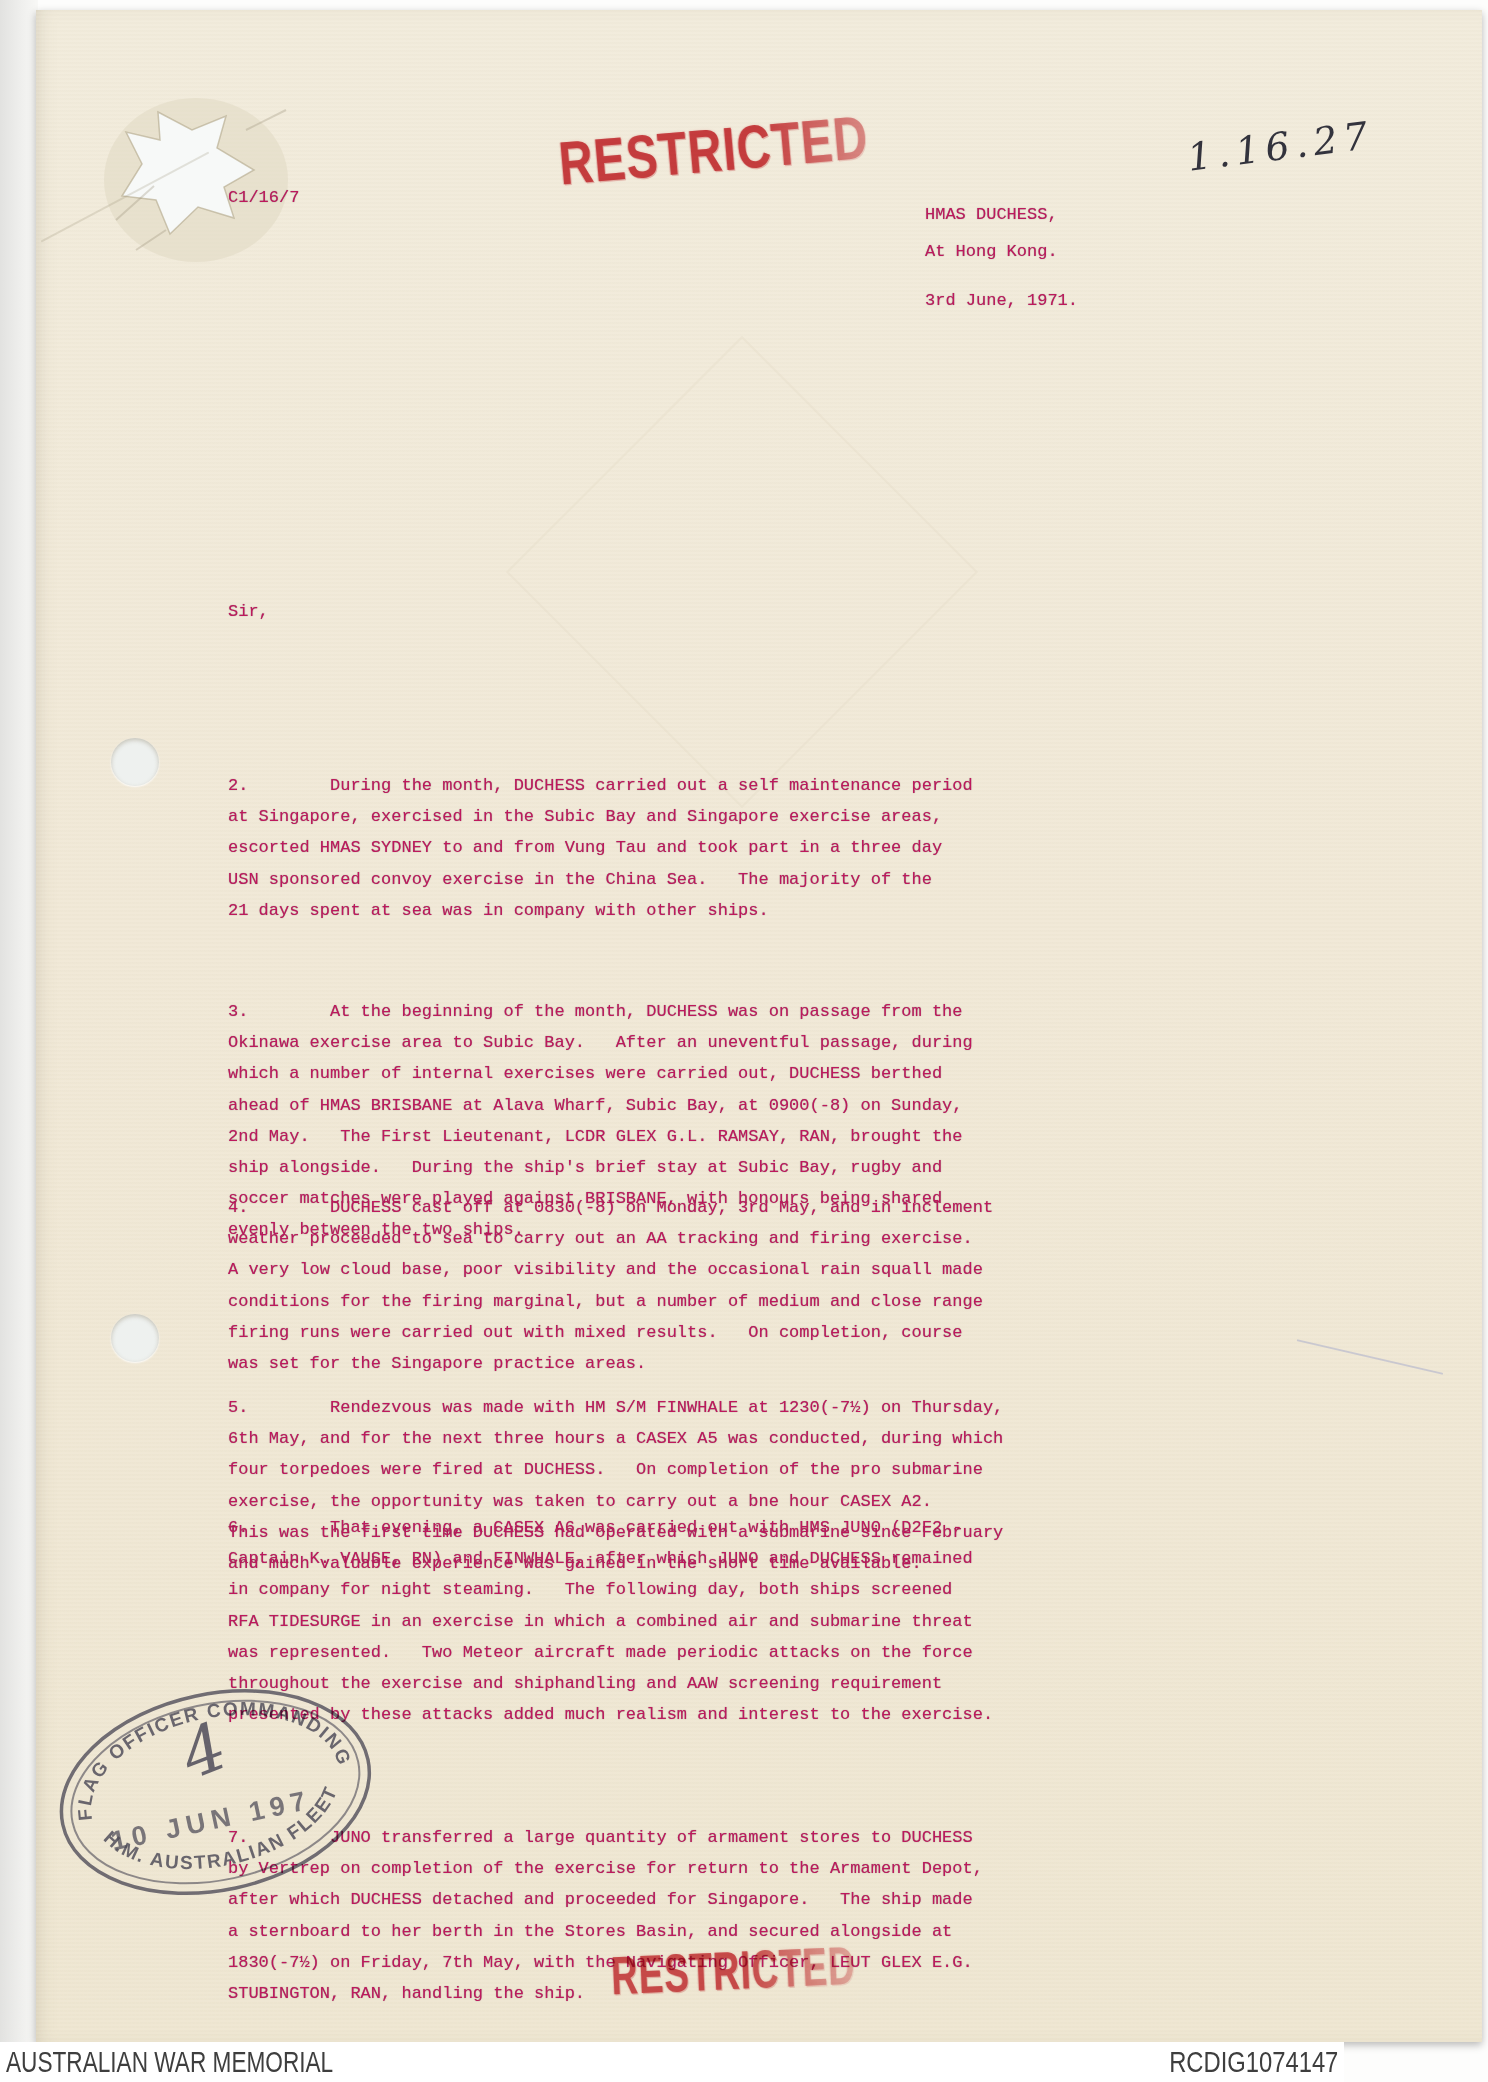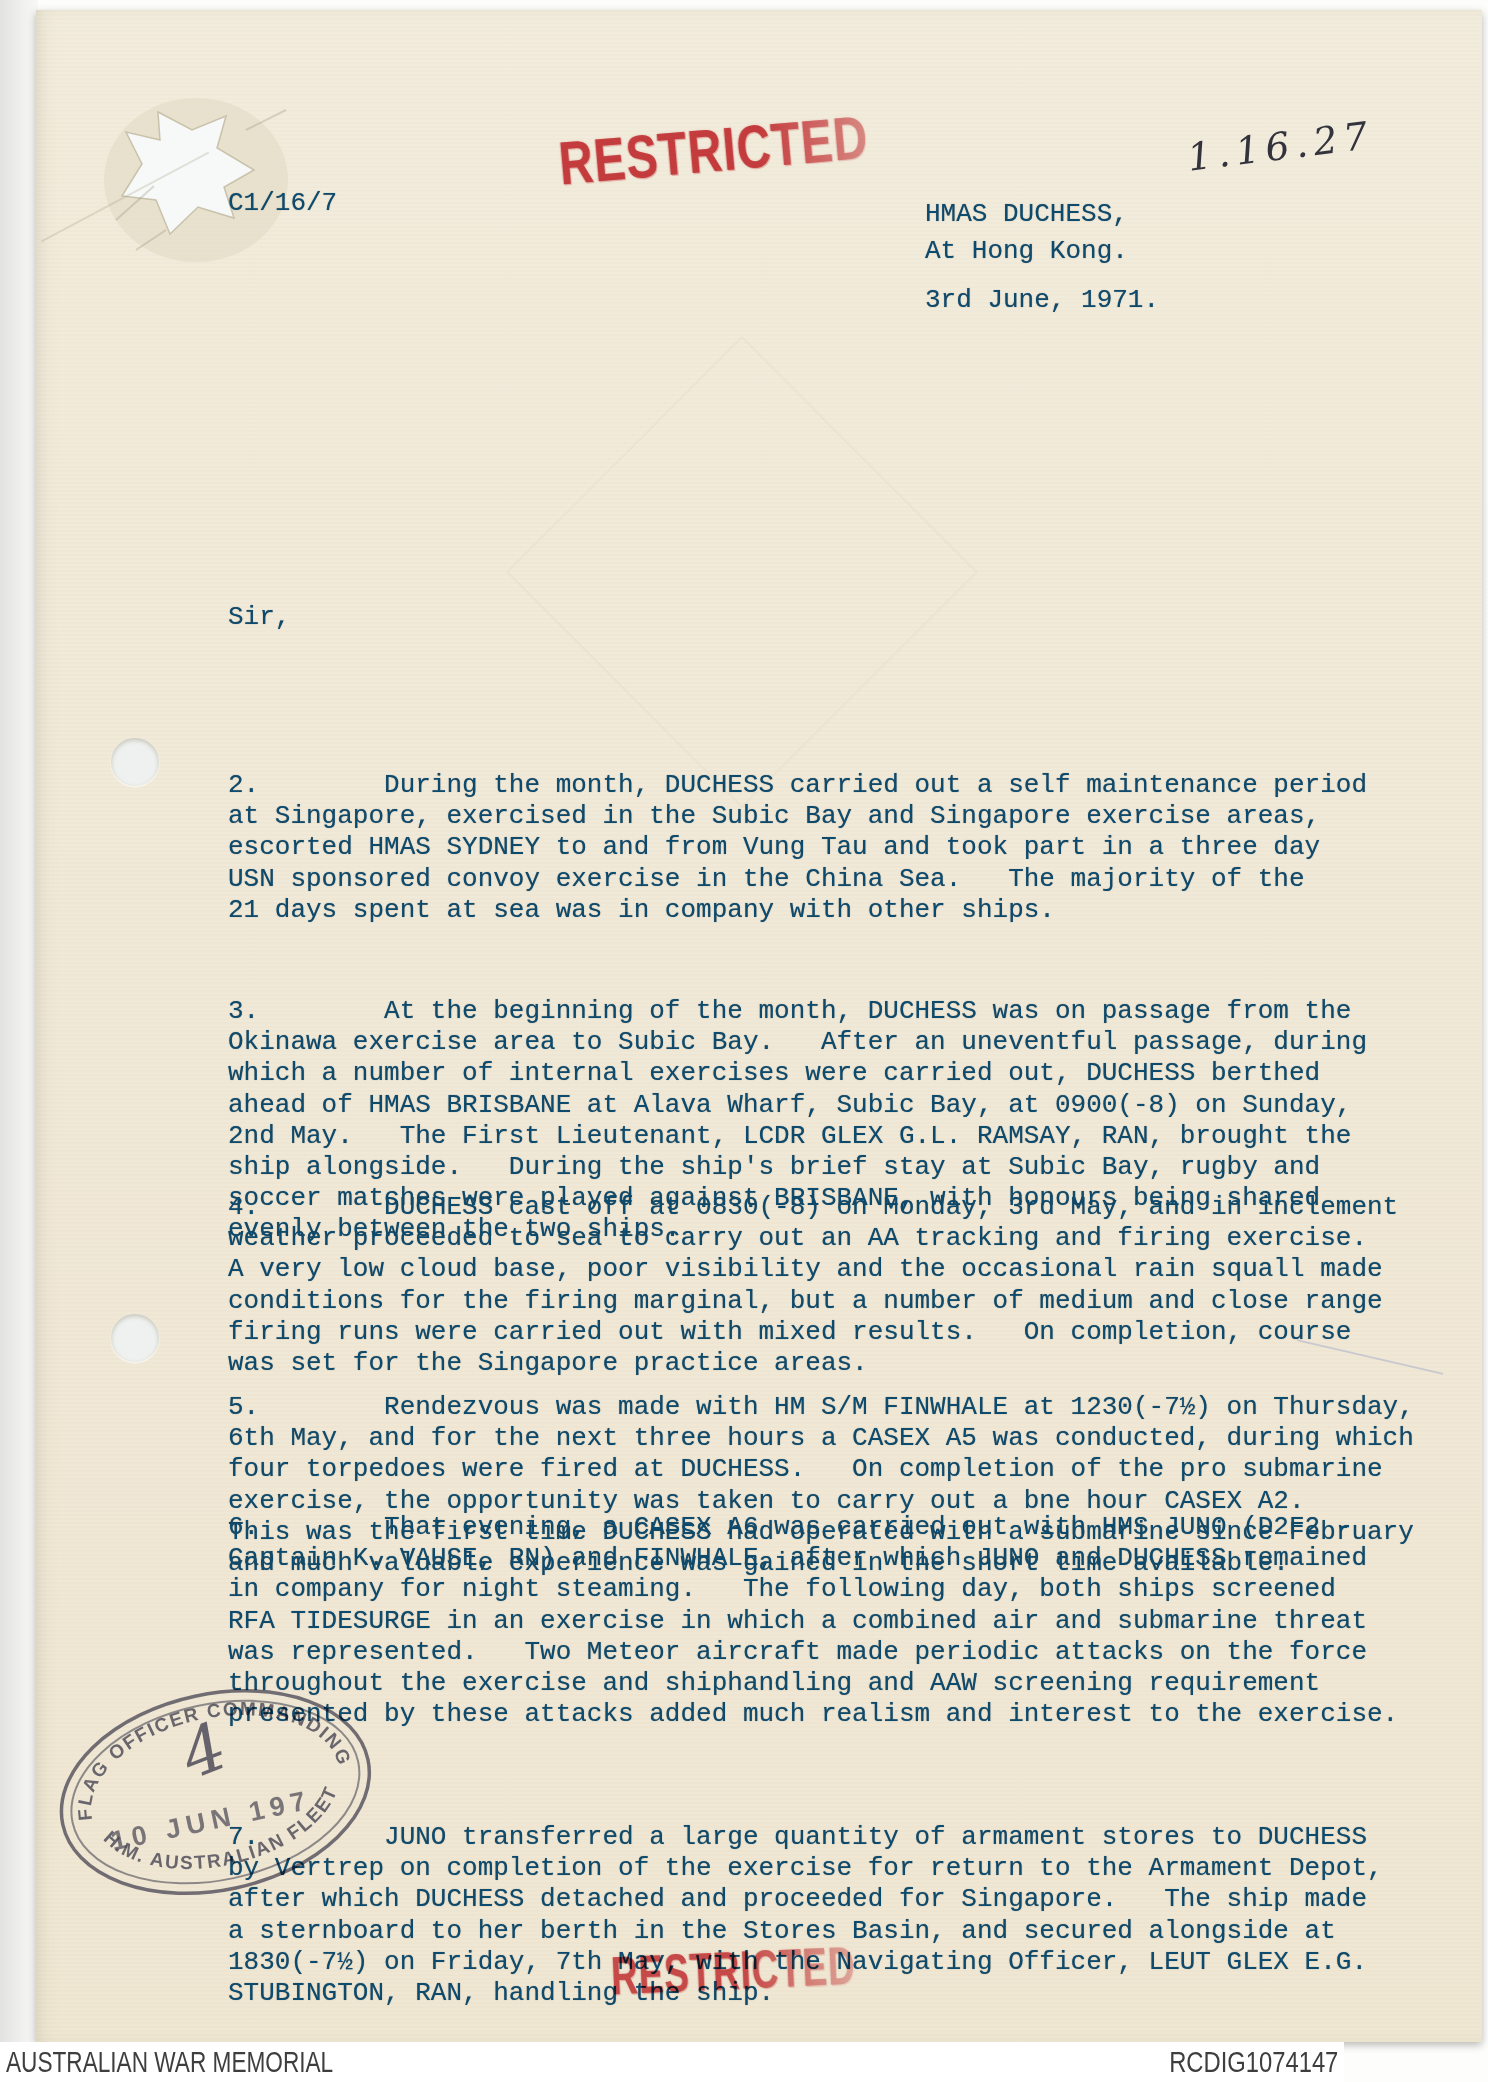--- a/index.html
+++ b/index.html
@@ -6,21 +6,21 @@
   .page{position:relative;width:1488px;height:2082px;background:#fdfdfc;overflow:hidden;
         font-family:"Liberation Sans",sans-serif;}
   .edge-left{position:absolute;left:0;top:0;width:38px;height:2082px;
         background:linear-gradient(90deg,#e2e2e0 0%,#efefed 55%,#f8f8f6 100%);}
   .paper{position:absolute;left:36px;top:10px;width:1446px;height:2032px;
         background:linear-gradient(180deg,#f2ecdc 0%,#f1e9d7 45%,#efe7d2 100%);
         box-shadow:0 3px 8px rgba(0,0,0,.28), inset 10px 0 22px -14px rgba(120,110,85,.35);}
   .paper-grain{position:absolute;left:36px;top:10px;width:1446px;height:2032px;
         background:repeating-linear-gradient(180deg,rgba(90,80,60,.016) 0 2px,rgba(255,255,255,.018) 2px 4px);}
   .typed{position:absolute;font-family:"Liberation Mono","DejaVu Sans Mono",monospace;
-        font-size:26px;color:#0c4a6e;white-space:pre;letter-spacing:0;
+        font-size:17px;color:#be185d;white-space:pre;letter-spacing:0;
         text-shadow:0 0 1px rgba(58,55,51,.55);}
   .para{left:228px;line-height:31.2px;}
   .hdr{line-height:37px;font-family:Liberation Mono, monospace;}
   .u-heavy{border-bottom:3px solid rgba(56,53,49,.88);padding-bottom:1px;padding-right:10px;}
   .title-u{border-bottom:3px solid rgba(56,53,49,.85);padding:0 5px 5px 5px;margin-left:-5px;}
   .stamp-red{position:absolute;font-family:"Liberation Sans",sans-serif;font-weight:700;
         color:rgba(206,56,63,.9);mix-blend-mode:multiply;
         text-shadow:1px 1px 0 rgba(206,56,63,.28),-1px 0 0 rgba(206,56,63,.22),0 0 2px rgba(206,56,63,.25);}
   .stamp-red-top{left:556px;top:128px;font-size:46px;letter-spacing:1px;
         transform:rotate(-5deg) scale(1.02,1.32);transform-origin:left top;

